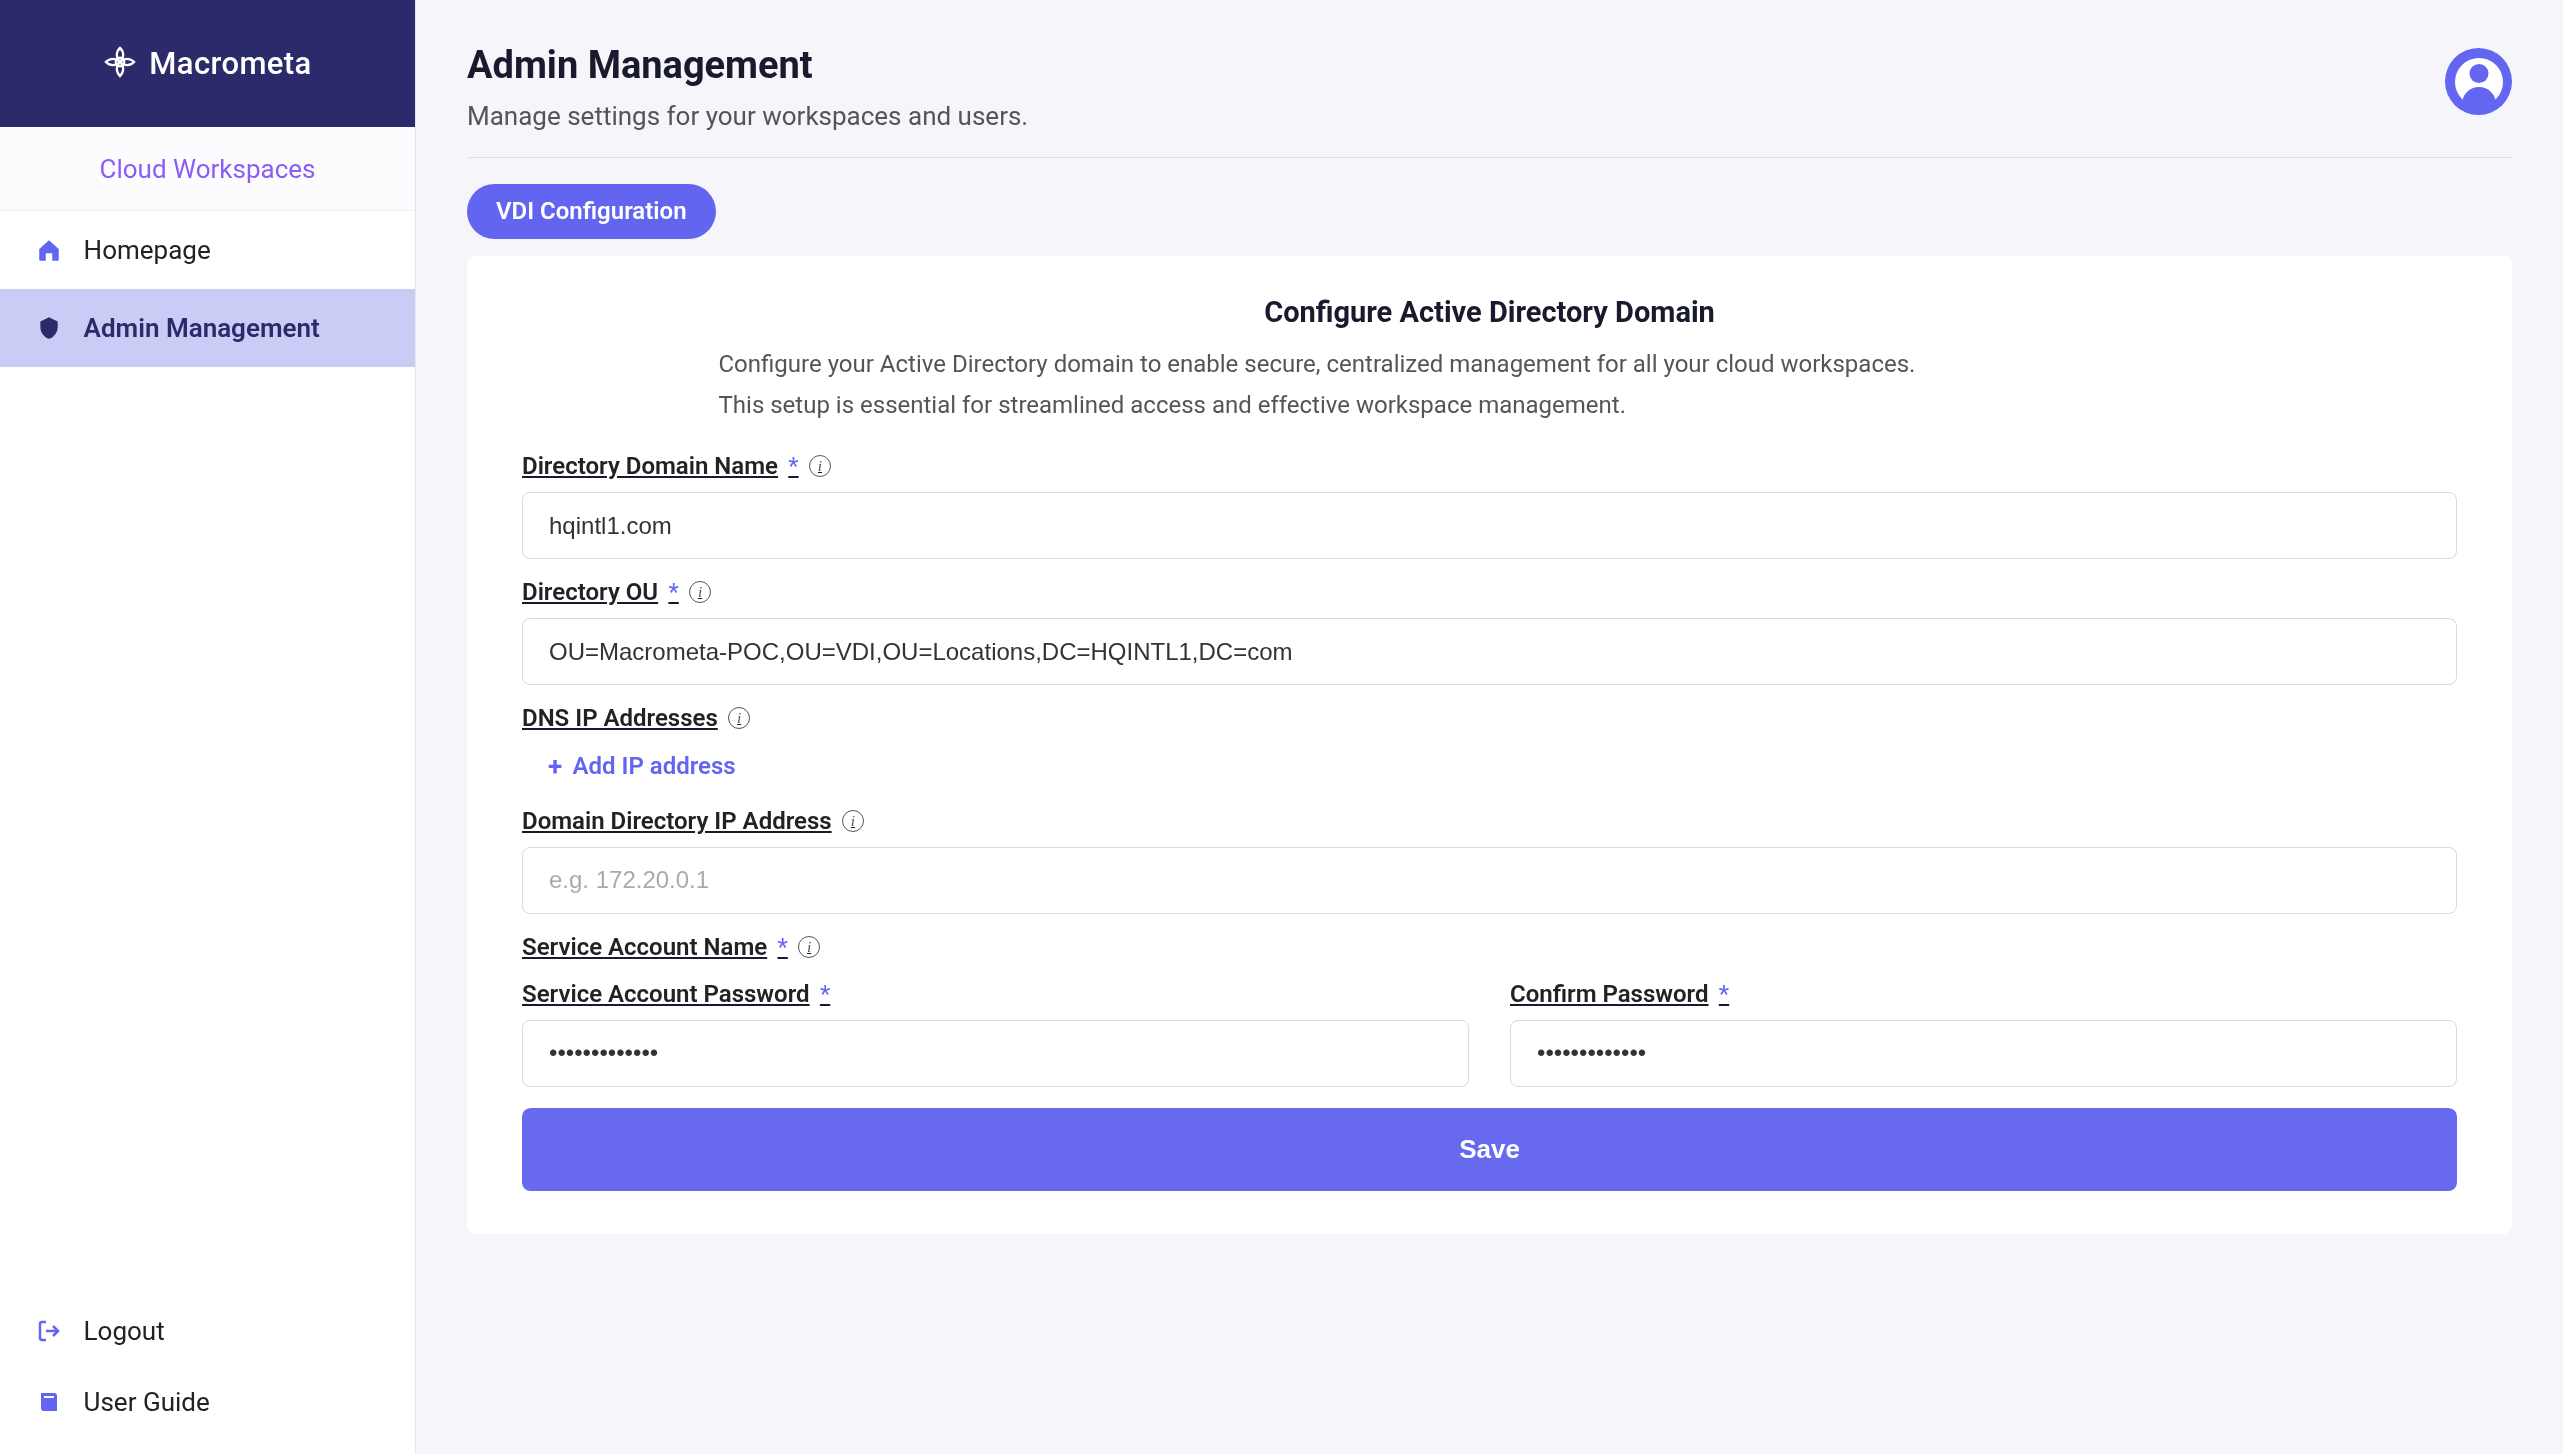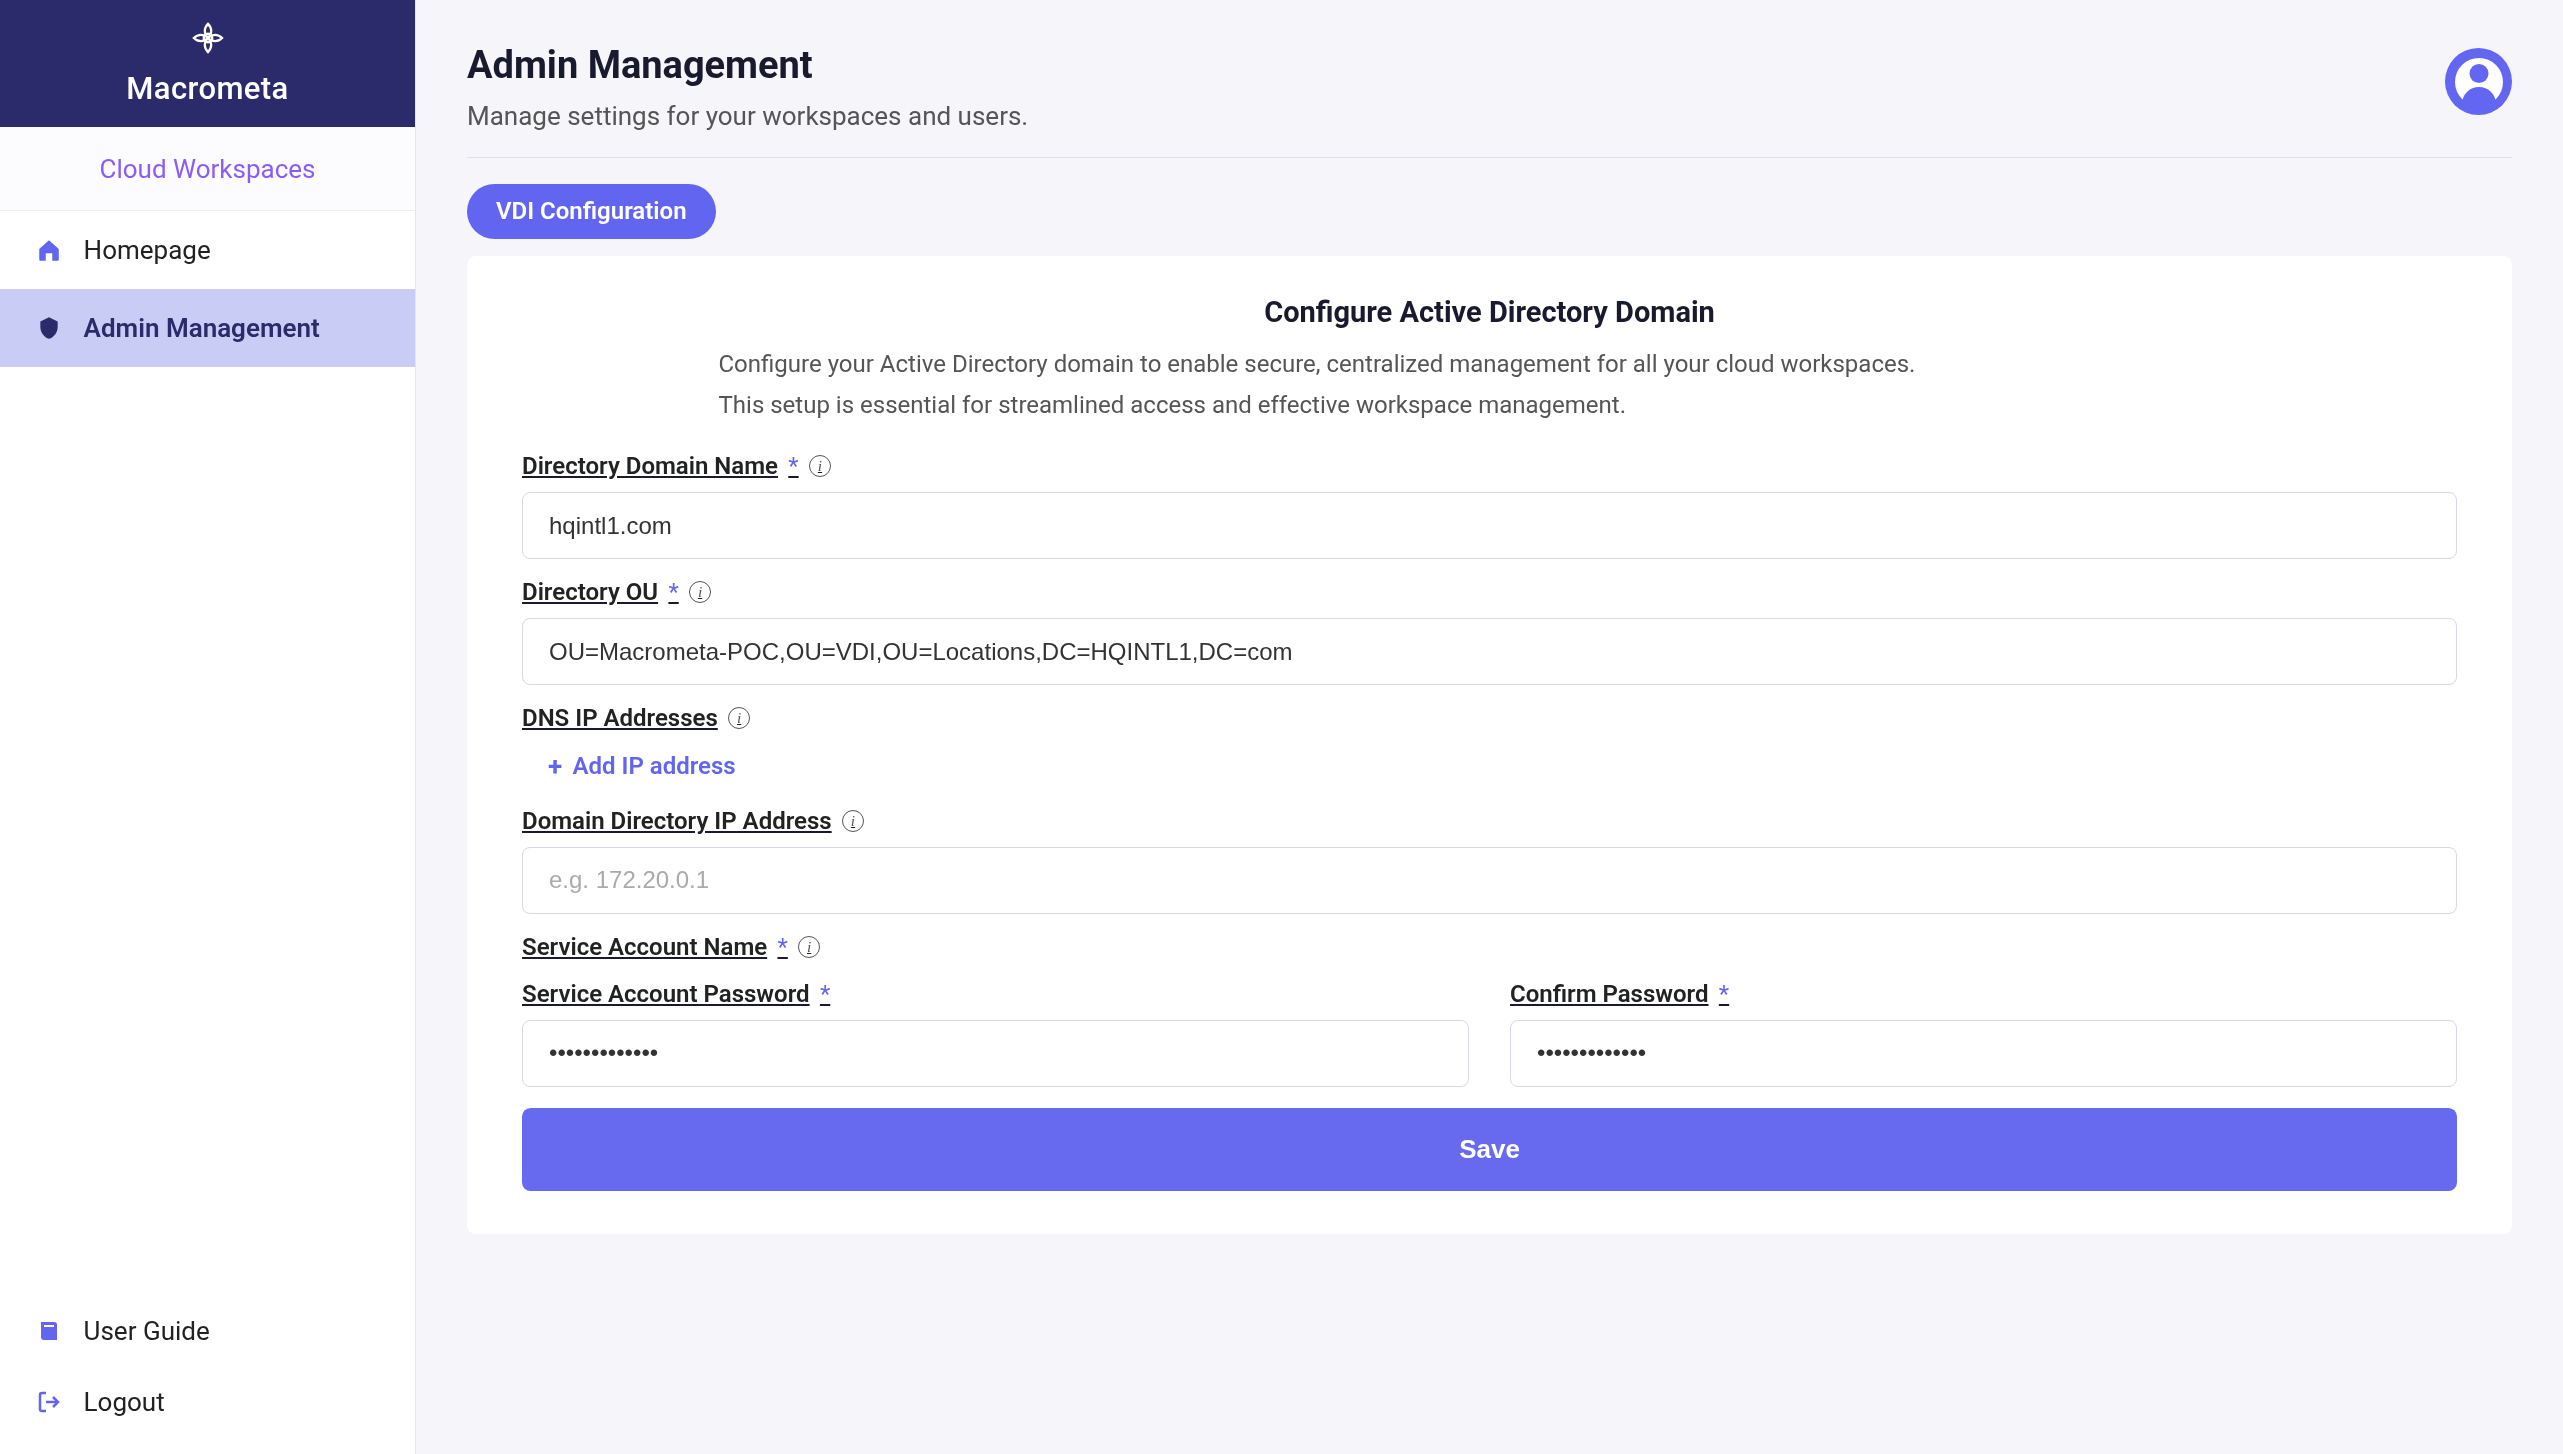--- a/index.html
+++ b/index.html
@@ -1,20 +1,20 @@
 <!DOCTYPE html>
 <html style="font-size:13.7px"><head>
 <meta charset="utf-8">
 <style>
 * { box-sizing: border-box; margin: 0; padding: 0; }
 body { font-family: -apple-system, BlinkMacSystemFont, "Segoe UI", Roboto, Helvetica, Arial, sans-serif; background: #f5f5fa; color: #1a1a2e; width: 2563px; height: 1455px; overflow: hidden; }
 .app { display: flex; width: 100%; height: 100%; }
 .sidebar { width: 416px; background: #fff; display: flex; flex-direction: column; border-right: 0.9px solid #e5e5f0; }
 .brand { background: #2b2a6b; height: 127px; display: flex; align-items: center; justify-content: center; color: #fff; }
-.brand-inner { display: flex; align-items: center; gap: 12px; flex-direction: column; }
+.brand-inner { display: flex; align-items: center; gap: 12px; }
 .brand-text { font-size: 31px; font-weight: 500; letter-spacing: 0.4px; }
 .subbrand { background: #fcfcff; height: 84px; display: flex; align-items: center; justify-content: center; font-size: 26px; color: #8b5cf6; border-bottom: 0.9px solid #eee; }
 .nav { padding: 0; flex: 1; }
 .nav-item { display: flex; align-items: center; gap: 20.6px; padding: 24px 34px; font-size: 26px; color: #222; cursor: pointer; }
 .nav-item.active { background: #c9cdf5; color: #2b2a6b; font-weight: 600; }
 .nav-item .icon { width: 29px; height: 29px; display: flex; align-items: center; justify-content: center; }
 .nav-bottom { padding-bottom: 17px; }
 .nav-bottom .nav-item { padding: 20.6px 34px; }
 .main { flex: 1; padding: 43px 51px 0 51px; position: relative; overflow-y: auto; }
 .header { display: flex; justify-content: space-between; align-items: flex-start; padding-bottom: 26px; border-bottom: 0.9px solid #e0e0ea; }
@@ -75,36 +75,36 @@
           <svg width="26" height="26" viewBox="0 0 24 24" fill="#2b2a6b">
               <path d="M12 2l8 4v5c0 5-3.5 9.5-8 11-4.5-1.5-8-6-8-11V6l8-4z"></path>
             </svg>
         </span>
         <span>Admin Management</span>
       </div>
     </nav>
     <div class="nav-bottom">
       <div class="nav-item">
         <span class="icon">
-          <svg width="24" height="24" viewBox="0 0 24 24" fill="#6265f0">
-              <path d="M4 3h13a3 3 0 0 1 3 3v15H7a3 3 0 0 1-3-3V3z"></path>
-              <rect x="7" y="6" width="10" height="2" fill="#fff"></rect>
-            </svg>
-        </span>
-        <span>User Guide</span>
-      </div>
-      <div class="nav-item">
-        <span class="icon">
           <svg width="24" height="24" viewBox="0 0 24 24" fill="none" stroke="#6265f0" stroke-width="2.5">
               <path d="M9 21H5a2 2 0 0 1-2-2V5a2 2 0 0 1 2-2h4"></path>
               <path d="M16 17l5-5-5-5"></path>
               <path d="M21 12H9"></path>
             </svg>
         </span>
         <span>Logout</span>
+      </div>
+      <div class="nav-item">
+        <span class="icon">
+          <svg width="24" height="24" viewBox="0 0 24 24" fill="#6265f0">
+              <path d="M4 3h13a3 3 0 0 1 3 3v15H7a3 3 0 0 1-3-3V3z"></path>
+              <rect x="7" y="6" width="10" height="2" fill="#fff"></rect>
+            </svg>
+        </span>
+        <span>User Guide</span>
       </div>
     </div>
   </aside>
 
   <main class="main">
     <div class="header">
       <div class="header-left">
         <h1>Admin Management</h1>
         <p>Manage settings for your workspaces and users.</p>
       </div>

